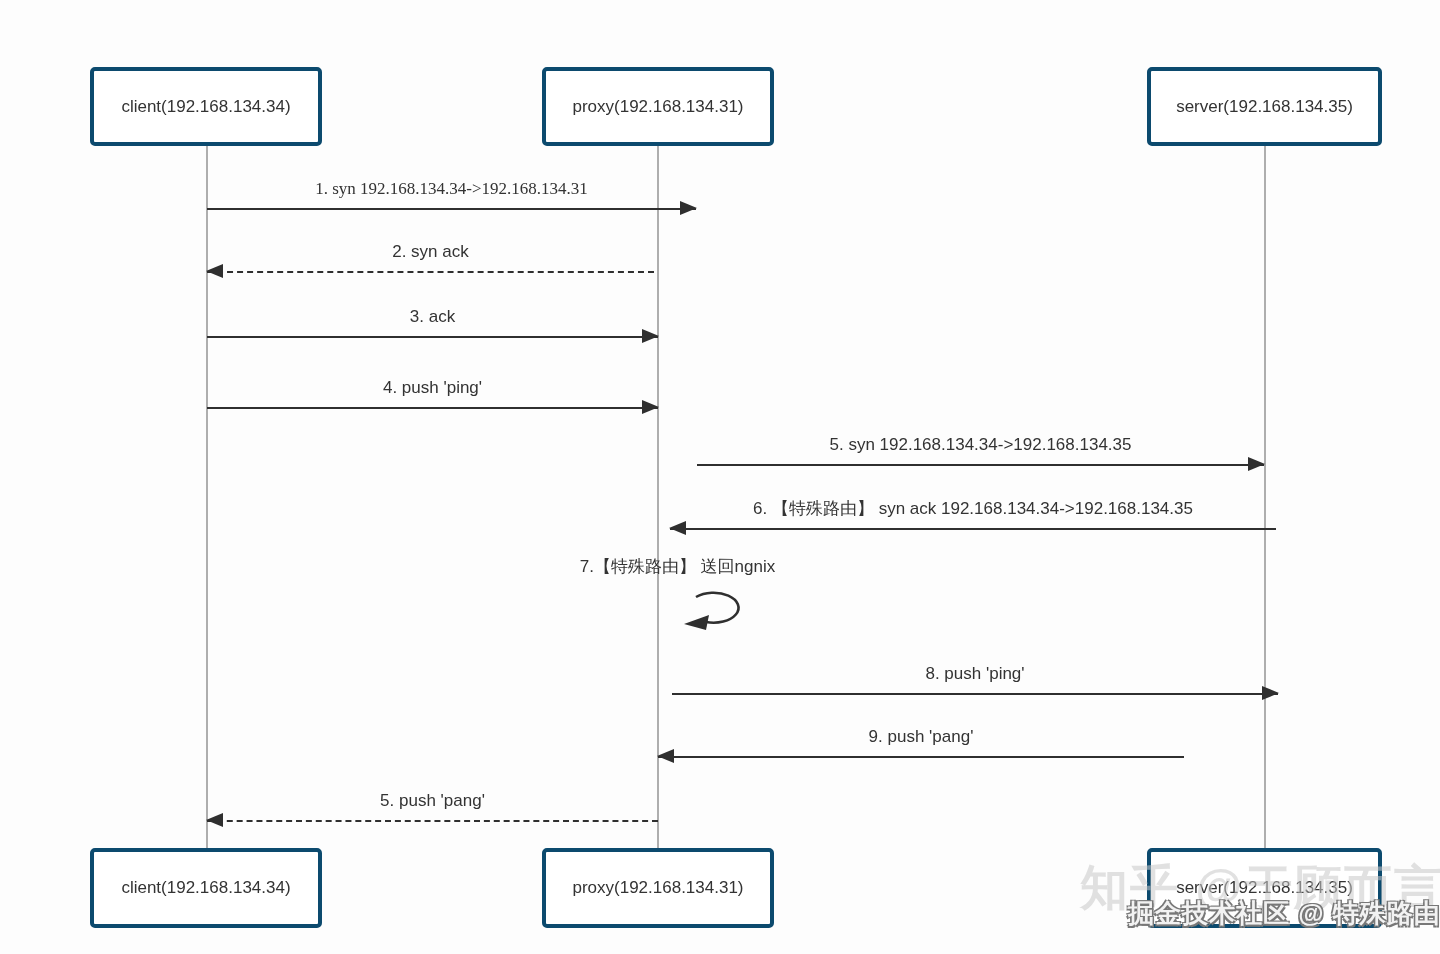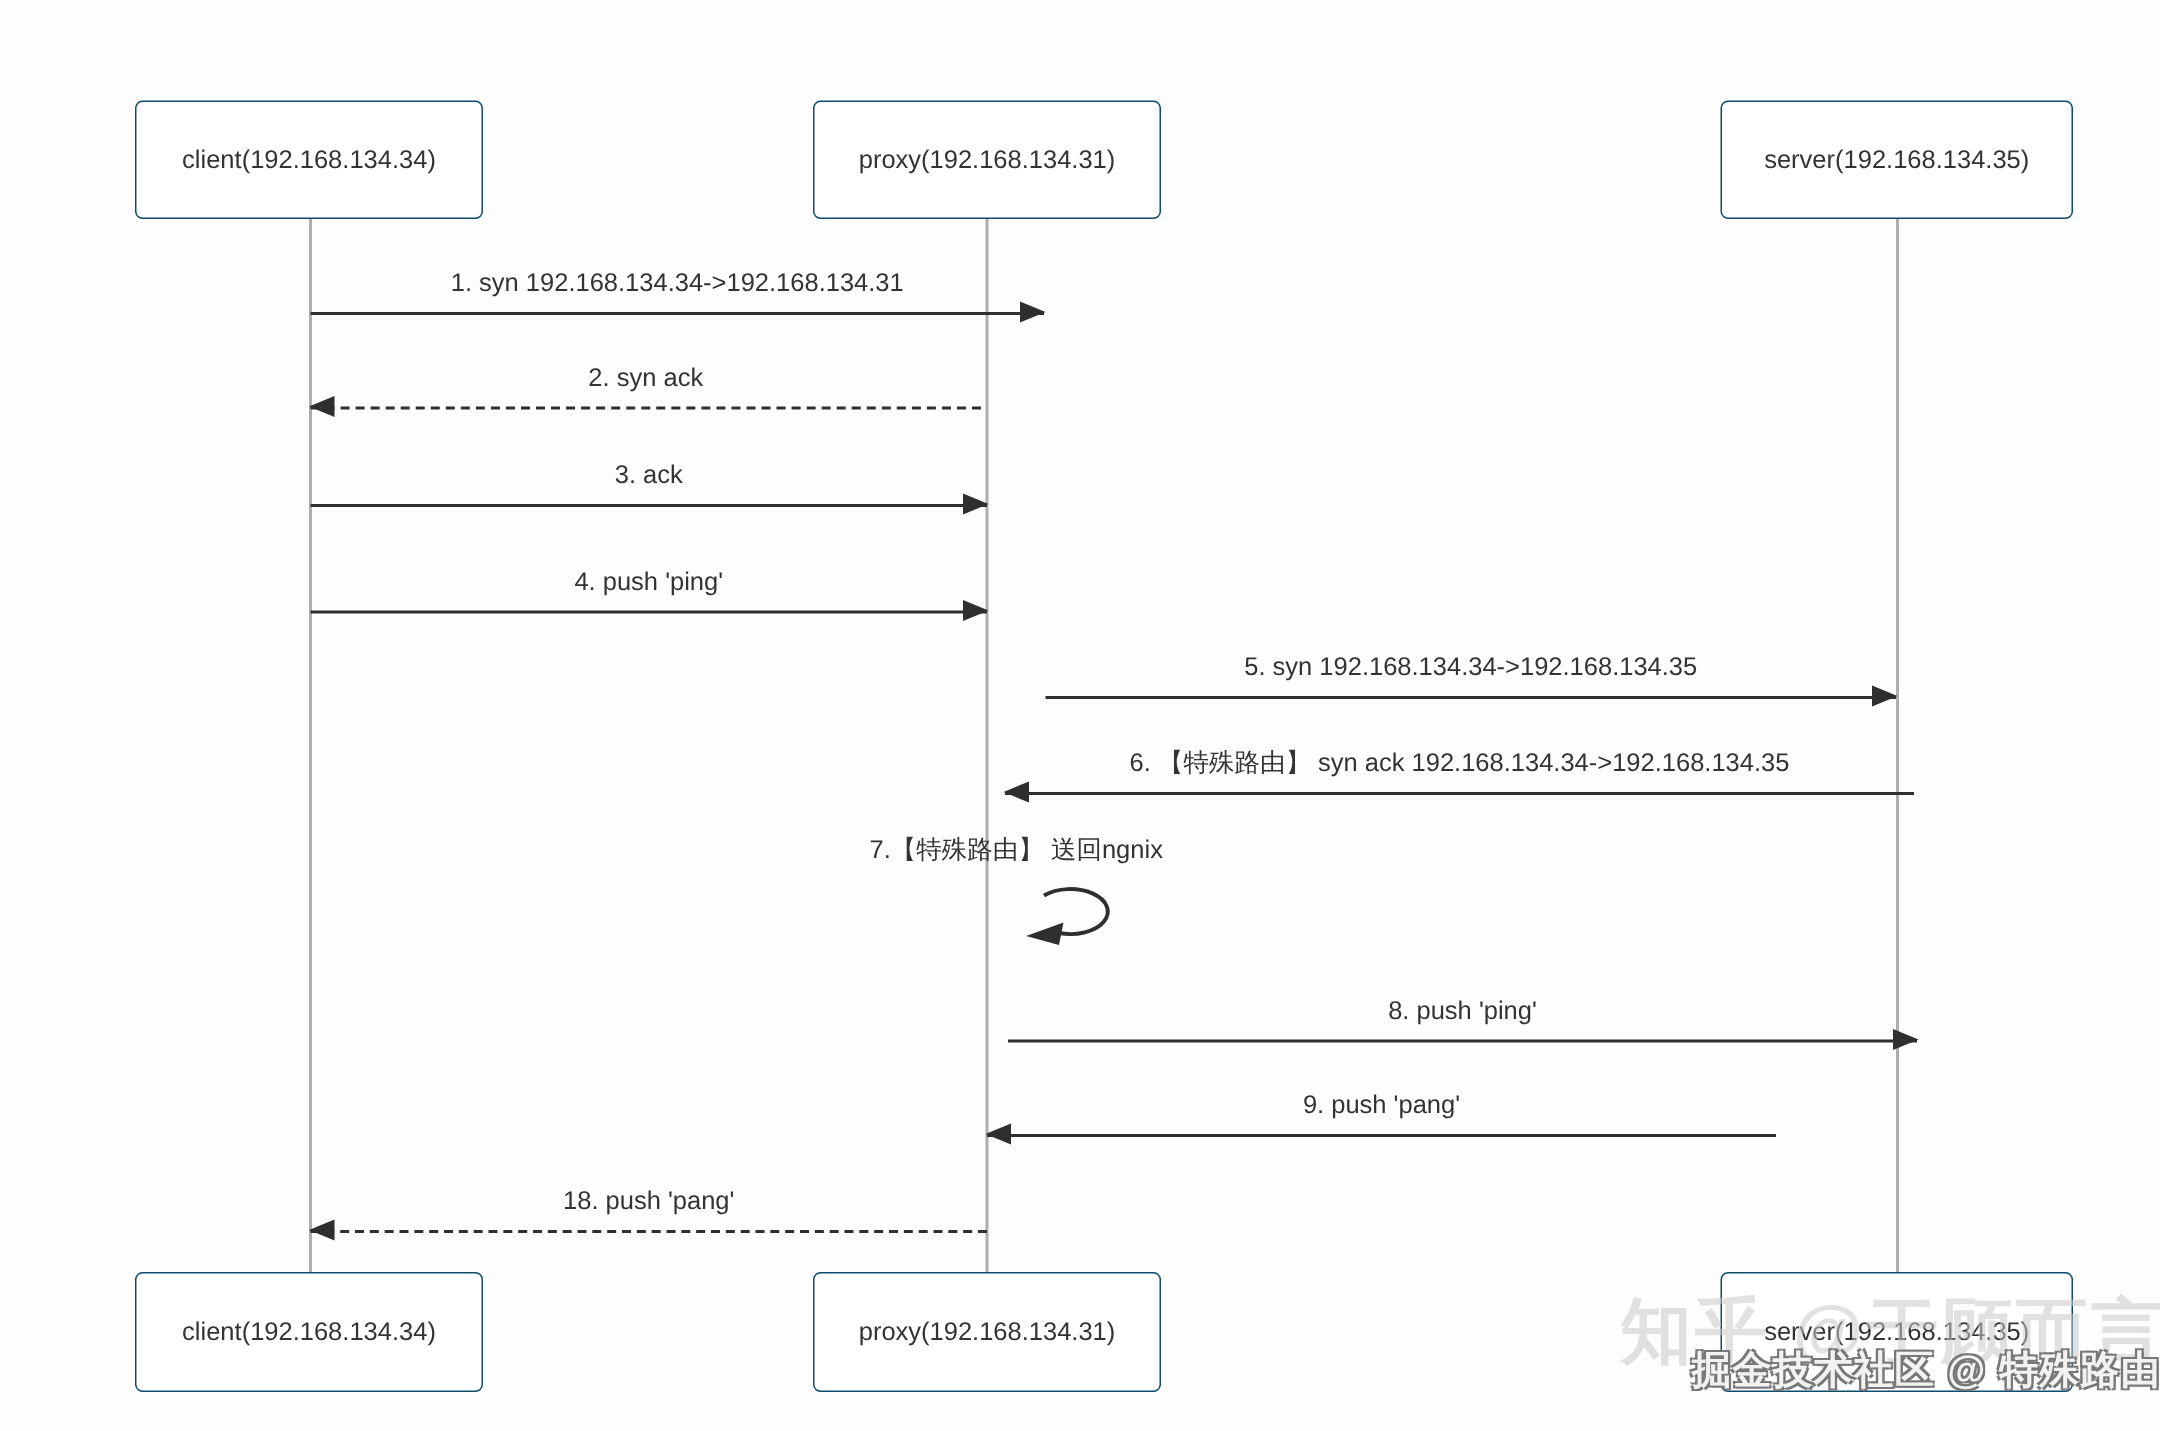--- a/index.html
+++ b/index.html
@@ -12,21 +12,21 @@
     height: 954px;
     background: #fdfdfd;
     overflow: hidden;
   }
 
   
   .actor-box {
     position: absolute;
     height: 79px;
     background: #ffffff;
-    border: 1px solid #0c4a6e;
+    border: 4px solid #0c4a6e;
     border-radius: 5px;
     display: flex;
     align-items: center;
     justify-content: center;
     font-size: 17px;
     color: #333333;
     z-index: 2;
   }
 
   
@@ -115,21 +115,21 @@
     <span>proxy(192.168.134.31)</span>
   </div>
   <div class="actor-box" style="left:1147px; top:67px; width:235px;">
     <span>server(192.168.134.35)</span>
   </div>
 
   <div class="lifeline" style="left:206px;"></div>
   <div class="lifeline" style="left:657px;"></div>
   <div class="lifeline" style="left:1264px;"></div>
 
-  <div class="message" style="left:207px; top:176px; width:489px;">
+  <div class="message" style="left:207px; top:176px; width:489px;font-family:Liberation Serif, serif;">
     <div class="msg-label">1. syn 192.168.134.34-&gt;192.168.134.31</div>
     <div class="msg-line solid">
         <span class="head right"></span>
       </div>
   </div>
 
   <div class="message" style="left:207px; top:239px; width:447px;">
     <div class="msg-label">2. syn ack</div>
     <div class="msg-line dashed">
         <span class="head left"></span>
@@ -180,21 +180,21 @@
   </div>
 
   <div class="message" style="left:658px; top:724px; width:526px;">
     <div class="msg-label">9. push 'pang'</div>
     <div class="msg-line solid">
         <span class="head left"></span>
       </div>
   </div>
 
   <div class="message" style="left:207px; top:788px; width:451px;">
-    <div class="msg-label">18. push 'pang'</div>
+    <div class="msg-label">5. push 'pang'</div>
     <div class="msg-line dashed">
         <span class="head left"></span>
       </div>
   </div>
 
   <div class="actor-box" style="left:90px; top:848px; width:232px; height:80px;">
     <span>client(192.168.134.34)</span>
   </div>
   <div class="actor-box" style="left:542px; top:848px; width:232px; height:80px;">
     <span>proxy(192.168.134.31)</span>

